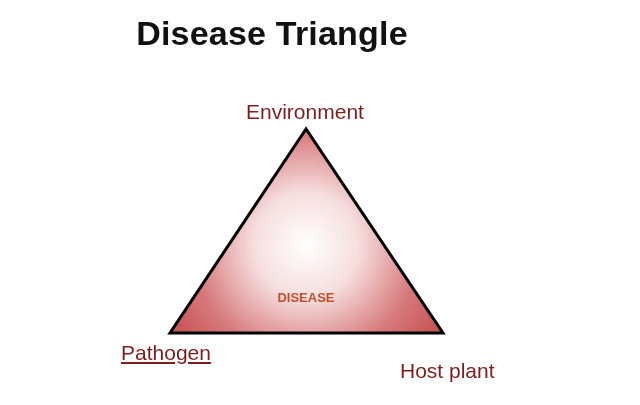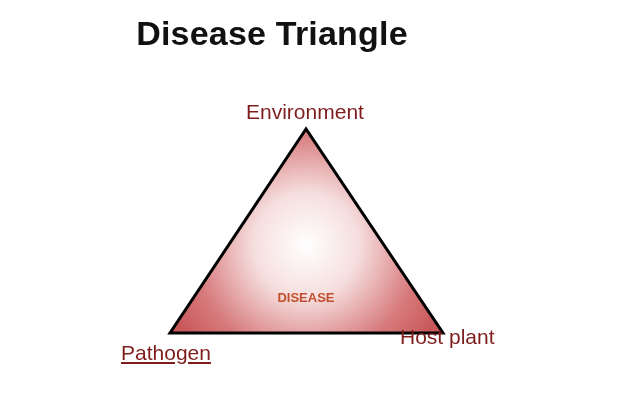--- a/index.html
+++ b/index.html
@@ -1,21 +1,21 @@
 <!DOCTYPE html>
 <html><head>
 <meta charset="utf-8">
 <style>
   html, body { margin:0; padding:0; background:#ffffff; }
   body { width:640px; height:405px; position:relative; overflow:hidden; font-family:"Liberation Sans", "DejaVu Sans", sans-serif; }
   .title { position:absolute; left:0; top:14px; width:544px; text-align:center; font-size:34px; font-weight:bold; color:#111111; letter-spacing:0.2px; }
   .label { position:absolute; font-size:21px; color:#7f1d1d; white-space:nowrap; }
   .env { left:246px; top:100px; }
   .path { left:121px; top:341px;text-decoration:underline; }
-  .host { left:400px; top:325px; }
+  .host { left:400px; top:359px; }
   svg.tri { position:absolute; left:0; top:0; }
   .center { position:absolute; left:256px; top:242px; width:100px; text-align:center; font-size:13px; font-weight:bold; color:#c0502e;margin-top:48px; }
 </style>
 </head>
 <body>
 
 <div class="title">Disease Triangle</div>
 
 <svg class="tri" width="640" height="405">
   <defs>

